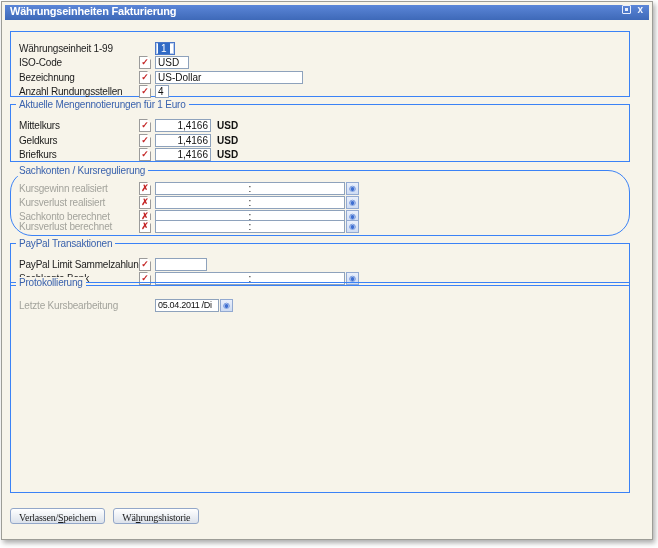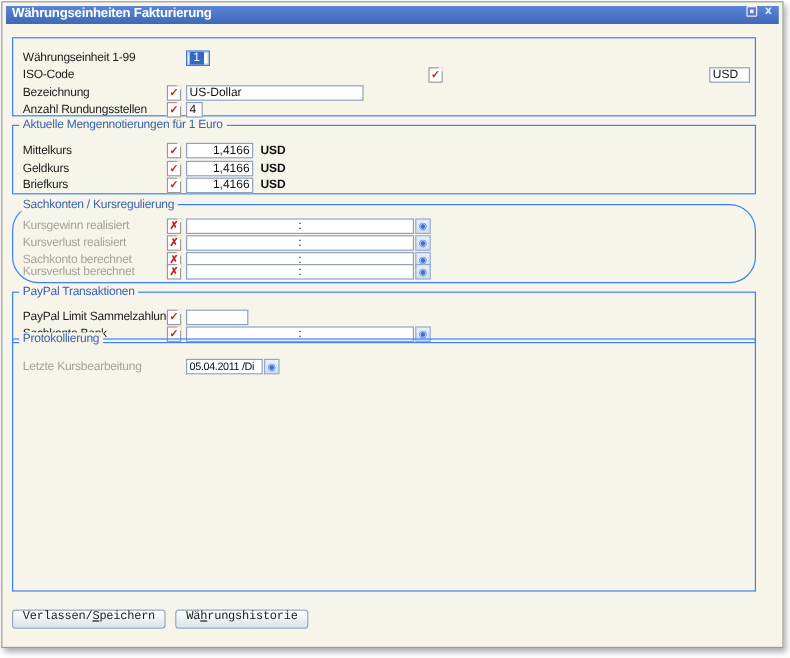--- a/index.html
+++ b/index.html
@@ -43,22 +43,22 @@
   .selhl { background:#316ac5; color:#ffffff; padding:0 3px; font-size:10px; line-height:11px; }
   .unit { font-weight:bold; font-size:10px; margin-left:6px; color:#111111; }
   .lk { width:13px; height:13px; flex:none; margin-left:1px; border:1px solid #92a9d1;
     background:linear-gradient(#e9effb,#cfdcf3); color:#3f6fd1; font-size:8px;
     line-height:11px; text-align:center; cursor:pointer; }
   .datef { font-size:9px; letter-spacing:-0.3px; }
 
   .btnbar { position:absolute; left:8px; top:506px; display:flex; gap:8px; }
   .btn { height:16px; padding:0 8px; border:1px solid #93a7c9; border-radius:3px;
     background:linear-gradient(#ffffff,#dce2eb); font-size:10px; letter-spacing:-0.2px;
-    color:#1c1c1c; display:flex; align-items:flex-start; white-space:nowrap; cursor:pointer;
-    font-family:Liberation Mono, monospace; }
+    color:#1c1c1c; display:flex; align-items:flex-end; white-space:nowrap; cursor:pointer;
+    font-family:Liberation Serif, serif; }
   .ak { text-decoration:underline; }
 </style>
 </head>
 <body>
 
 <div class="window">
 
   <div class="titlebar">
     <span class="title">Währungseinheiten Fakturierung</span>
     <span class="tb-icons">
@@ -68,21 +68,21 @@
   </div>
 
   <div class="gbox" style="top:29px;height:66px;">
     <div class="row" style="top:9px;">
       <span class="lbl">Währungseinheit 1-99</span>
       <span class="ic-slot"></span>
       <span class="tf focusf" style="width:20px;">
           <span class="selhl">1</span>
         </span>
     </div>
-    <div class="row" style="top:23px;justify-content:space-between;">
+    <div class="row" style="top:23px;">
       <span class="lbl">ISO-Code</span>
       <span class="ic">✓</span>
       <span class="tf" style="width:34px;">USD</span>
     </div>
     <div class="row" style="top:38px;">
       <span class="lbl">Bezeichnung</span>
       <span class="ic">✓</span>
       <span class="tf" style="width:148px;">US-Dollar</span>
     </div>
     <div class="row" style="top:52px;align-items:center;">

